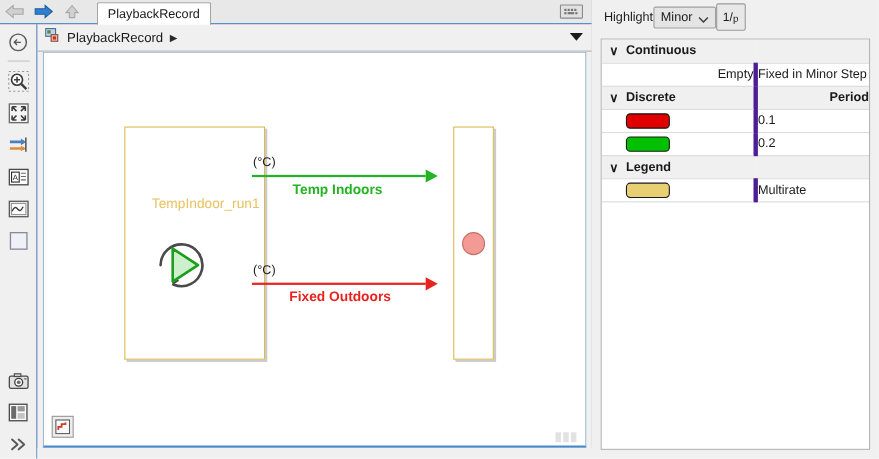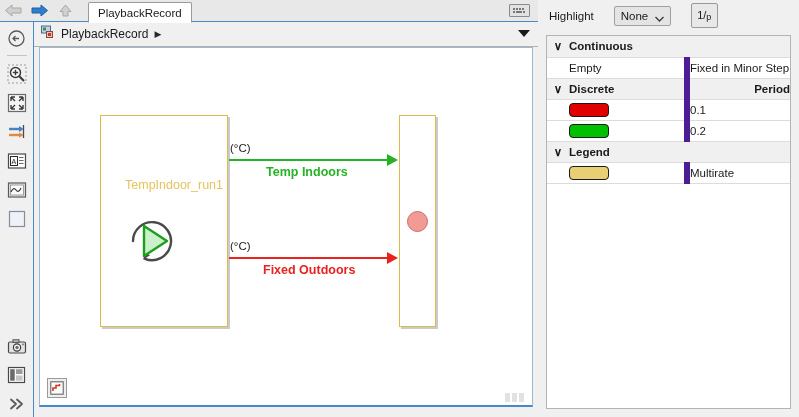--- a/index.html
+++ b/index.html
@@ -119,20 +119,21 @@
     border-bottom: 2px solid #4a89c8;
     overflow: hidden;
   }
 
   
   .sim-block {
     position: absolute;
     background: #ffffff;
     border: 1.5px solid #dcbb4e;
     box-shadow: 2px 2px 0 rgba(140,140,140,0.45);
+    margin-left: 13px;
   }
   #block-source { left: 60px; top: 67px; width: 128px; height: 212px; }
   #block-sink   { left: 359px; top: 67px; width: 37px; height: 212px; }
 
   .blk-label {
     position: absolute;
     right: 4px;
     font-size: 12.5px;
     color: #e8c25c;
     white-space: nowrap;
@@ -225,21 +226,21 @@
   #legend-options-btn, #legend-close-btn {
     width: 15px; height: 15px;
     display: flex; align-items: center; justify-content: center;
     cursor: default;
   }
 
   #legend-toolbar {
     height: 31px;
     display: flex; align-items: center;
     padding-left: 11px;
-    gap: 20px;
+    gap: 0;
   }
   #highlight-label { font-size: 11.5px; color: #1a1a1a; }
   #highlight-select {
     position: relative;
     width: 57px; height: 20px;
     background: #e4e4e4;
     border: 1px solid #a0a0a0;
     border-radius: 2px;
     display: flex; align-items: center;
     padding-left: 6px;
@@ -277,36 +278,36 @@
   table#legend-table td {
     height: 21px;
     font-size: 11.5px;
     color: #1a1a1a;
     border-bottom: 1px solid #dcdcdc;
     padding: 0;
     vertical-align: middle;
   }
   td.col-caret { width: 22px; text-align: center; }
   td.col-swatch { width: 118px; padding-left: 14px; margin-top: 36px; }
-  td.col-value { padding-left: 7px; border-left: 6px solid #4c1d95; }
+  td.col-value { padding-left: 7px; border-left: 4px solid #4c1d95; }
   tr.group-row td {
     background: #f0f0f0;
     font-weight: bold;
   }
   tr.group-row td.col-swatch { padding-left: 4px; font-weight: bold; }
   tr.group-row td.col-value { font-weight: bold; text-align: right; }
   tr.group-row.no-split td.col-value { border-left: none; background: #f0f0f0; }
   .swatch {
     display: inline-block;
     width: 40px; height: 14px;
     border: 1.3px solid #1a1a1a;
     border-radius: 4px;
     vertical-align: middle;
   }
-  td.empty-cell { color: #1a1a1a; padding-left: 14px; }
+  td.empty-cell { color: #1a1a1a; padding-left: 14px; text-align: right; }
 </style>
 </head>
 <body>
 
 <div id="app">
 
   <div id="model-pane">
 
     <div id="tabstrip">
       <div class="navbtn">
@@ -494,21 +495,21 @@
       </div>
     </div>
   </div>
 
   <div id="legend-panel">
 
 
     <div id="legend-toolbar">
       <span id="highlight-label">Highlight</span>
       <div id="highlight-select">
-        <span>None</span>
+        <span>Minor</span>
         <span id="highlight-caret">
           <svg width="11" height="8" viewBox="0 0 11 8">
             <path d="M1.5 2 L5.5 6 L9.5 2" fill="none" stroke="#3a3a3a" stroke-width="1.3"></path>
           </svg>
         </span>
       </div>
       <div id="invperiod-btn">
         <span class="frac">
           <span class="num">1</span><span style="font-size:11px">/</span><span class="den">p</span>
         </span>

